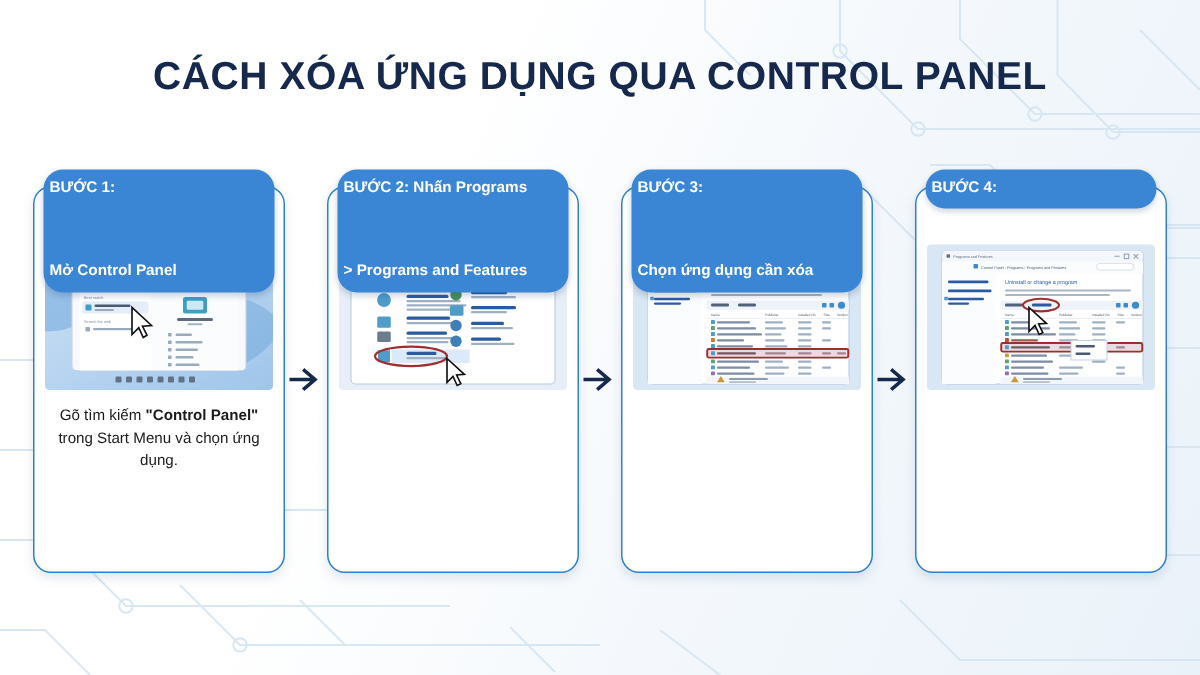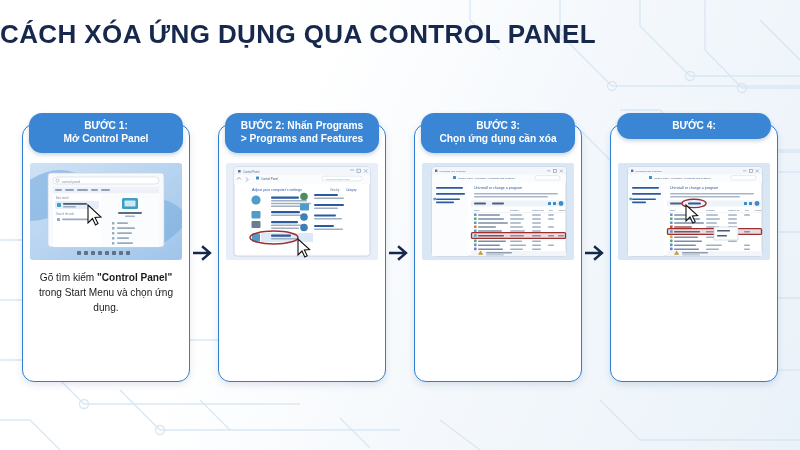--- a/index.html
+++ b/index.html
@@ -18,21 +18,22 @@
 
   #circuit {
     position: absolute; inset: 0;
     width: 800px; height: 450px;
     pointer-events: none;
   }
 
   
   .title-wrap {
     position: absolute;
-    top: 18px; left: 0; right: 0;
+    top: 34px; left: 0; right: 0;
+    text-align: center;
     z-index: 4;
   }
   .title-line {
     font-size: 26px;
     font-weight: 700;
     letter-spacing: 0.4px;
     line-height: 1.28;
     color: #17284d;
   }
 
@@ -75,26 +76,25 @@
     position: absolute;
     top: -12px;
     left: 6px;
     right: 6px;
     background: #3b86d4;
     border-radius: 13px;
     color: #ffffff;
     font-size: 10.2px;
     font-weight: 700;
     line-height: 1.32;
-    text-align: center;
     padding: 6px 4px 7px;
     box-shadow: 0 2px 4px rgba(20,60,110,0.22);
     z-index: 2;
   }
-  .card-head .hl2 { display: block; }
+  .card-head .hl2 { display: block; margin-top: 42px; }
 
   
   .thumb {
     width: 152px;
     height: 97px;
     border-radius: 3px;
     overflow: hidden;
     margin-top: 8px;
     flex: 0 0 auto;
     background: #dde9f6;

